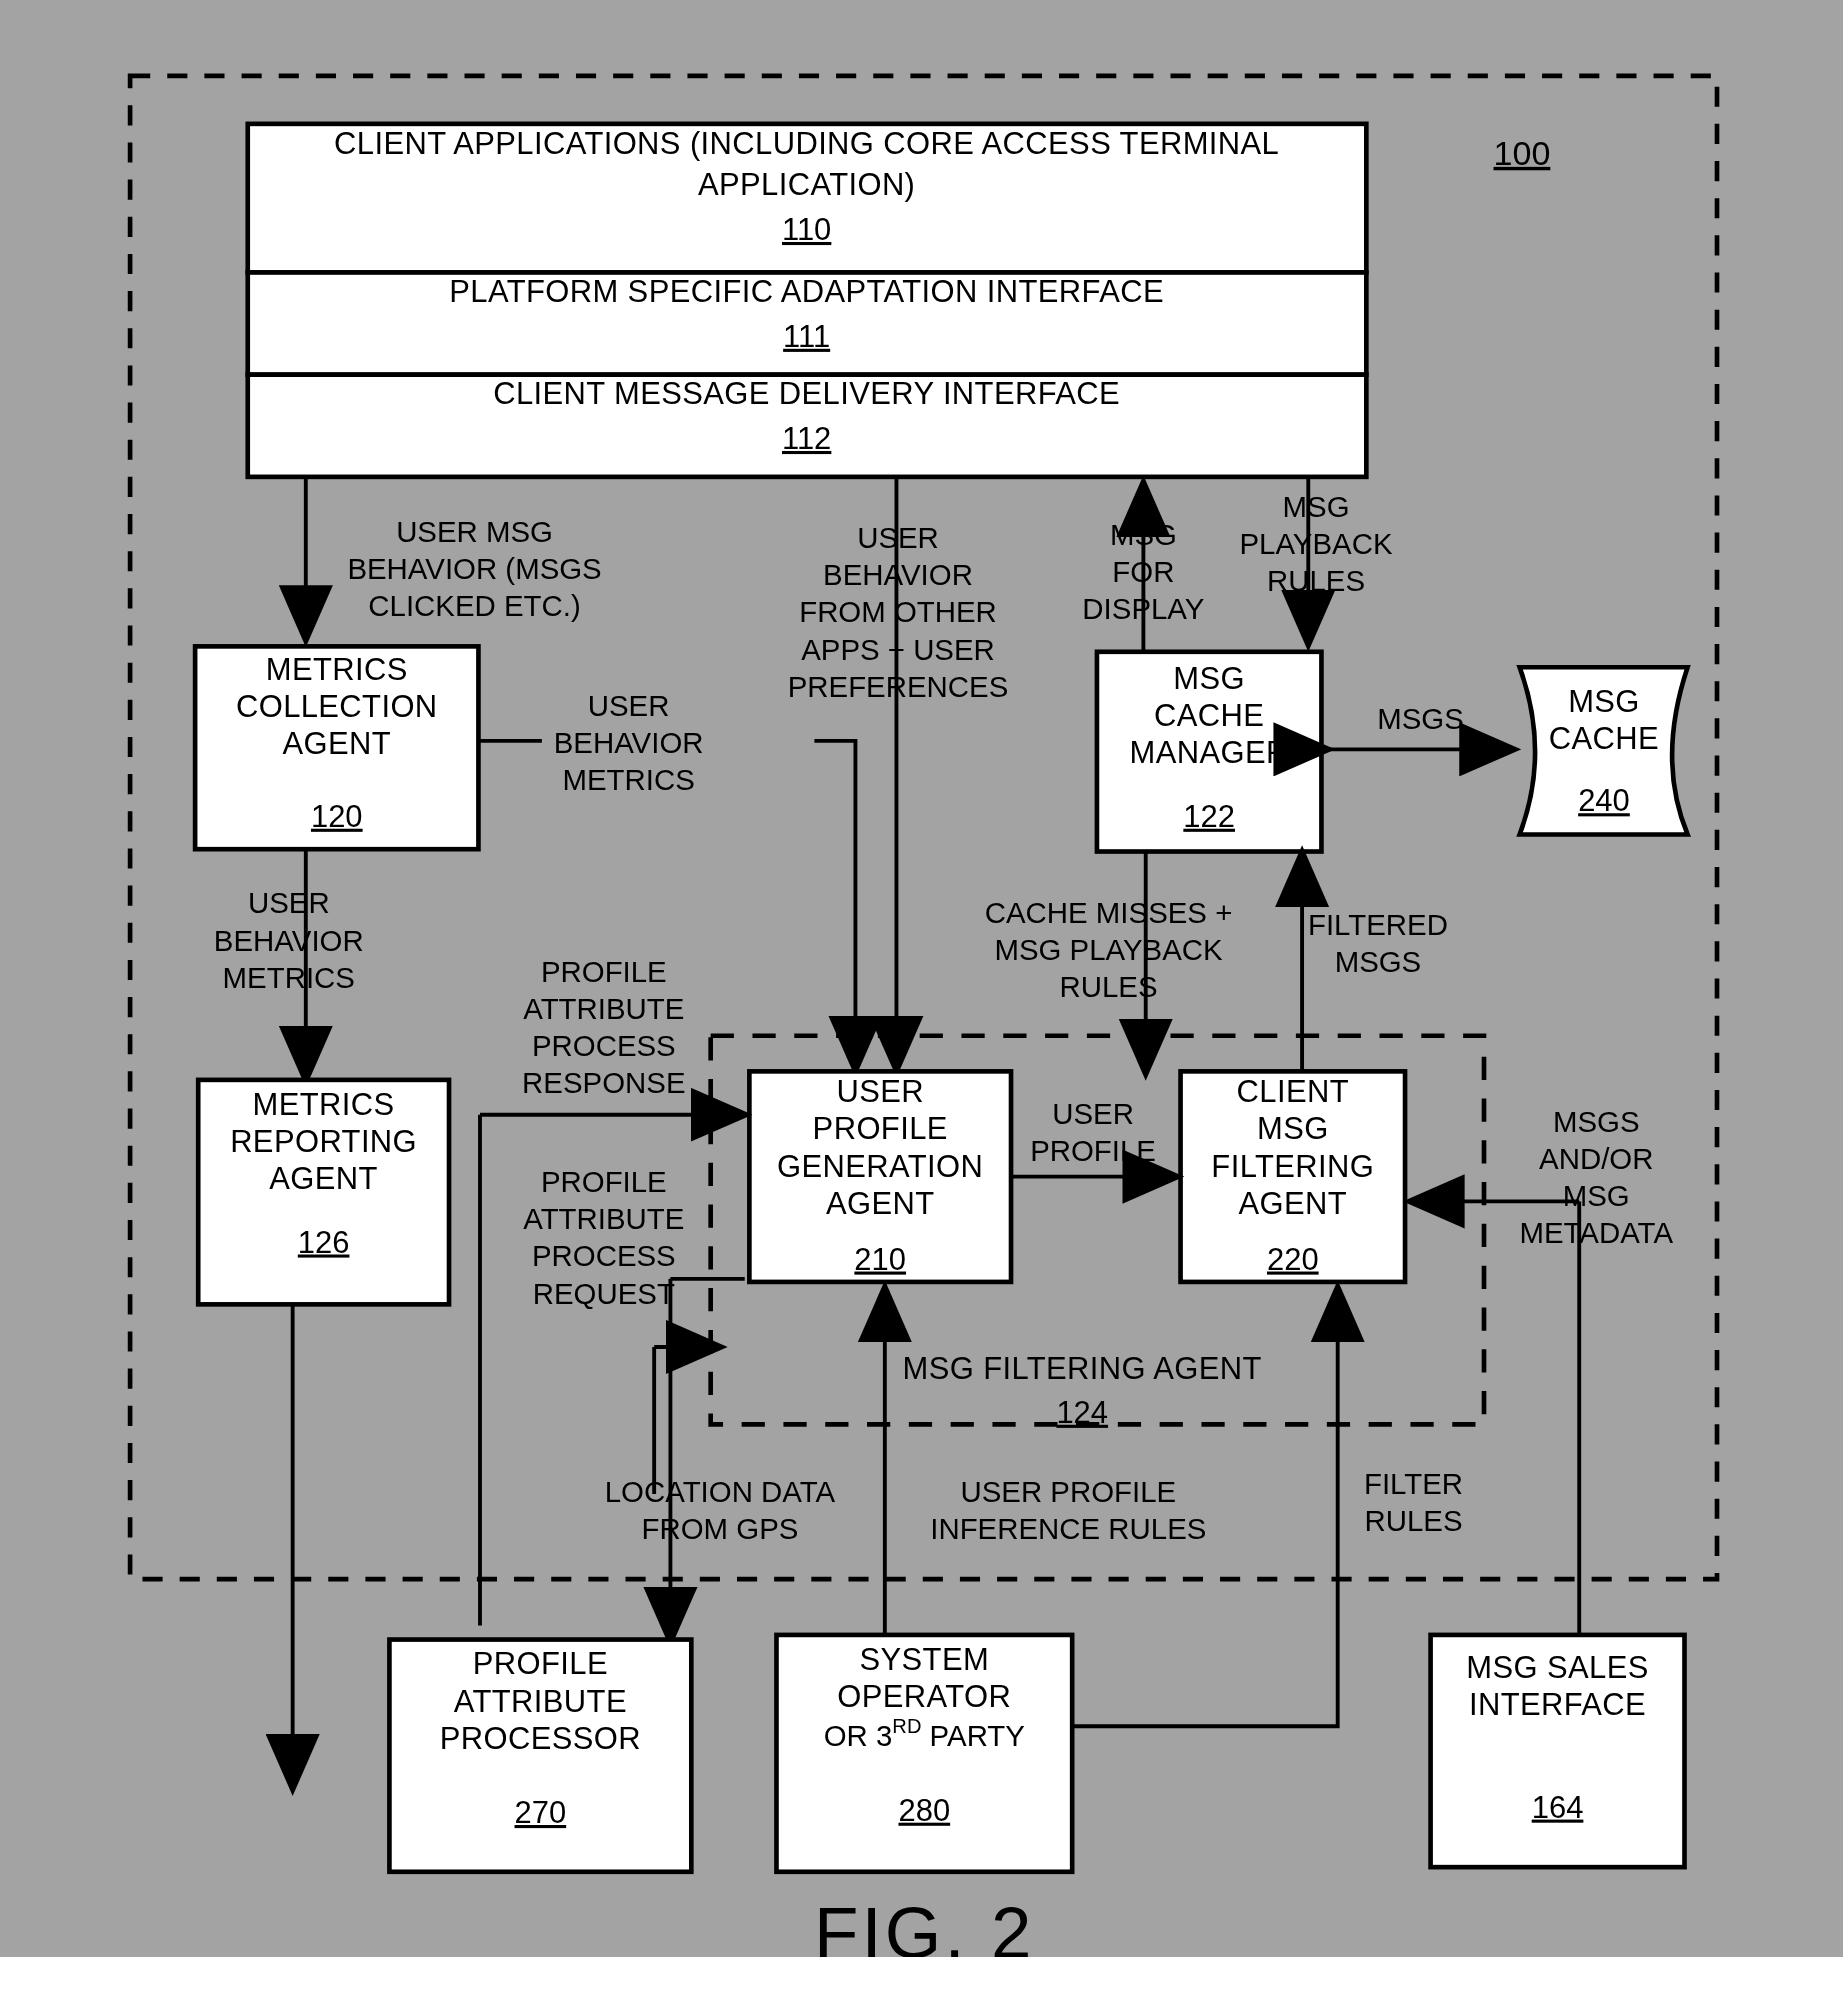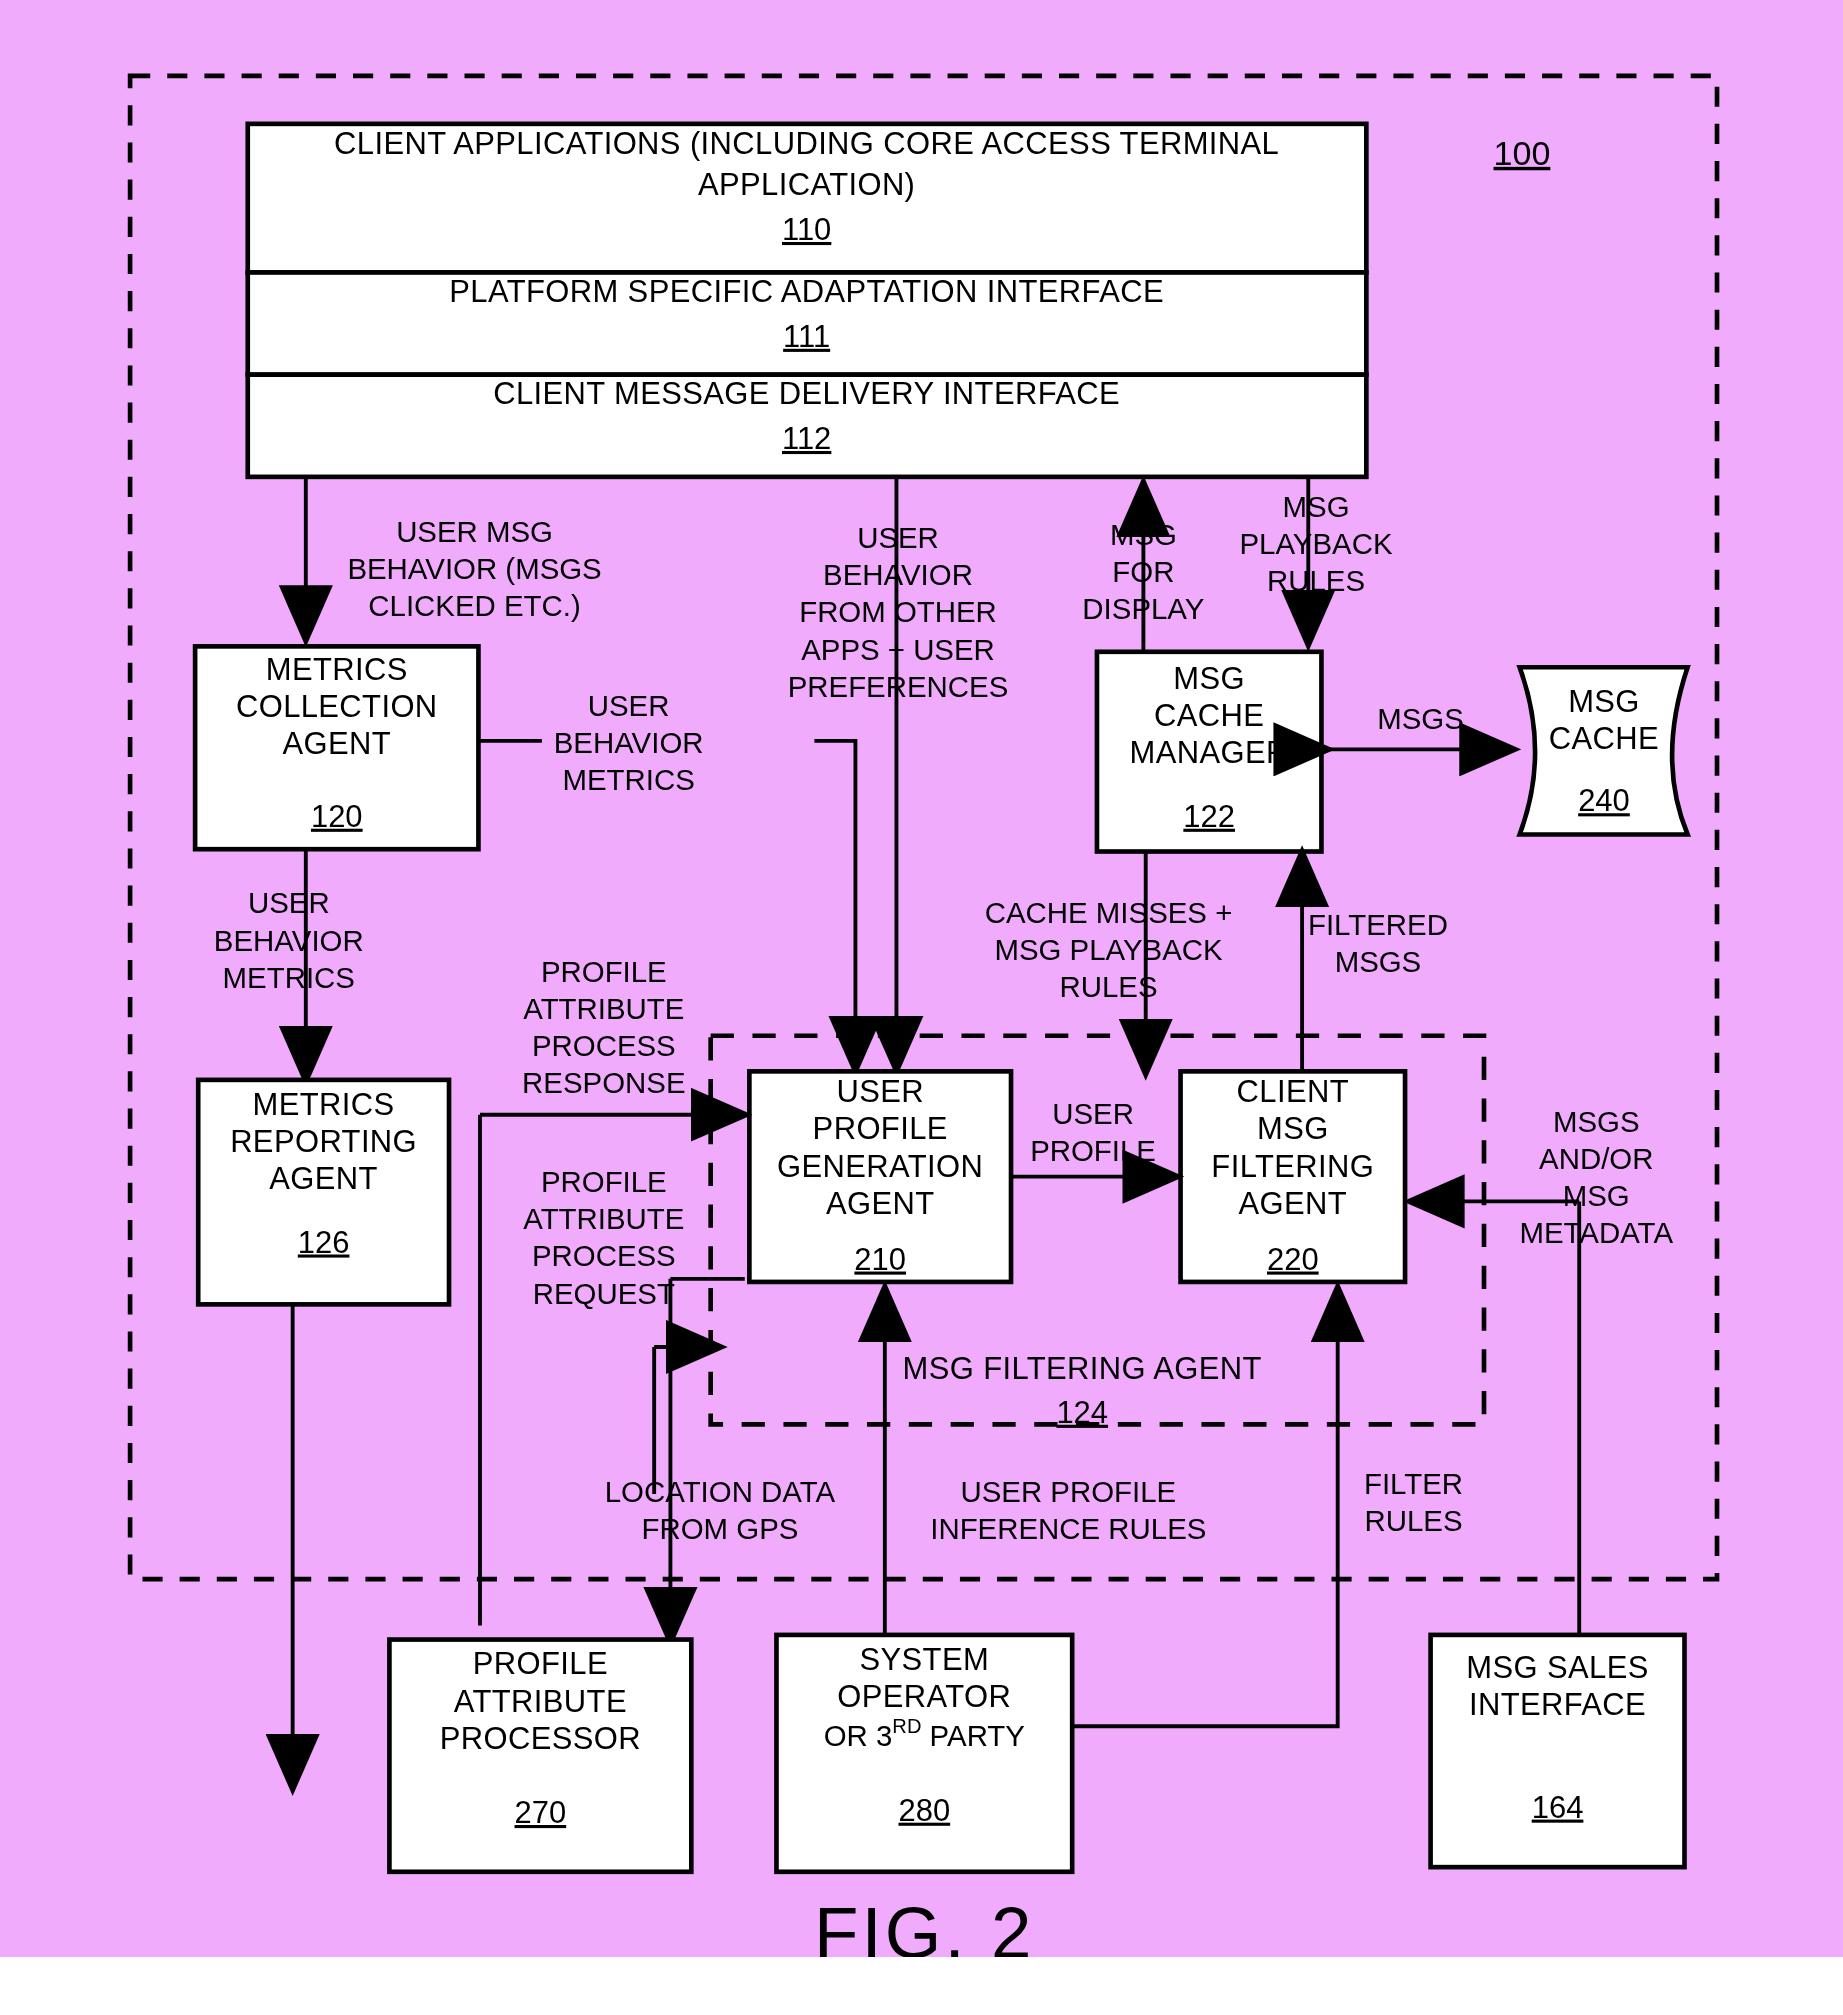--- a/index.html
+++ b/index.html
@@ -1,17 +1,17 @@
 <!DOCTYPE html>
 <html style="font-size:12.4px"><head>
 <meta charset="utf-8">
 <style>
   html,body{margin:0;padding:0;background:#ffffff;}
   body{width:1844px;height:2015px;font-family:"Liberation Sans",sans-serif;}
-  #stage{position:relative;width:1844px;height:1957px;overflow:hidden;background:#f0abfc;}
+  #stage{position:relative;width:1844px;height:1957px;overflow:hidden;background:#a3a3a3;}
   svg{position:absolute;left:0;top:0;width:1844px;height:2015px;}
   text{font-family:"Liberation Sans",sans-serif;fill:#000;}
   .boxtext{font-size:40px;text-anchor:middle;letter-spacing:.5px;}
   .boxtext-sm{font-size:38px;text-anchor:middle;}
   .label{font-size:38px;text-anchor:middle;}
   .refnum{font-size:40px;text-anchor:middle;text-decoration:underline;}
   .refnum100{font-size:44px;text-anchor:middle;text-decoration:underline;}
   .figcap{font-size:94px;text-anchor:middle;letter-spacing:4px;}
   .bx2{fill:#fff;stroke:#000;stroke-width:6;}
   .dash-outer{fill:none;stroke:#000;stroke-width:6;stroke-dasharray:26 22;}

